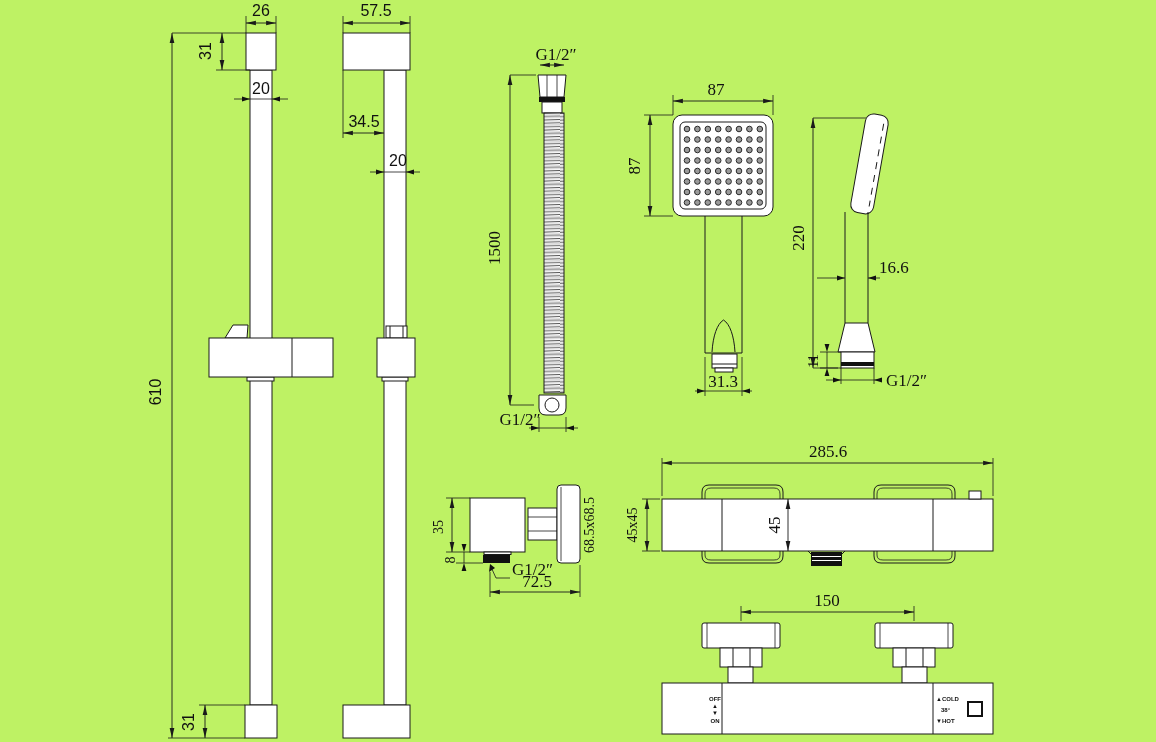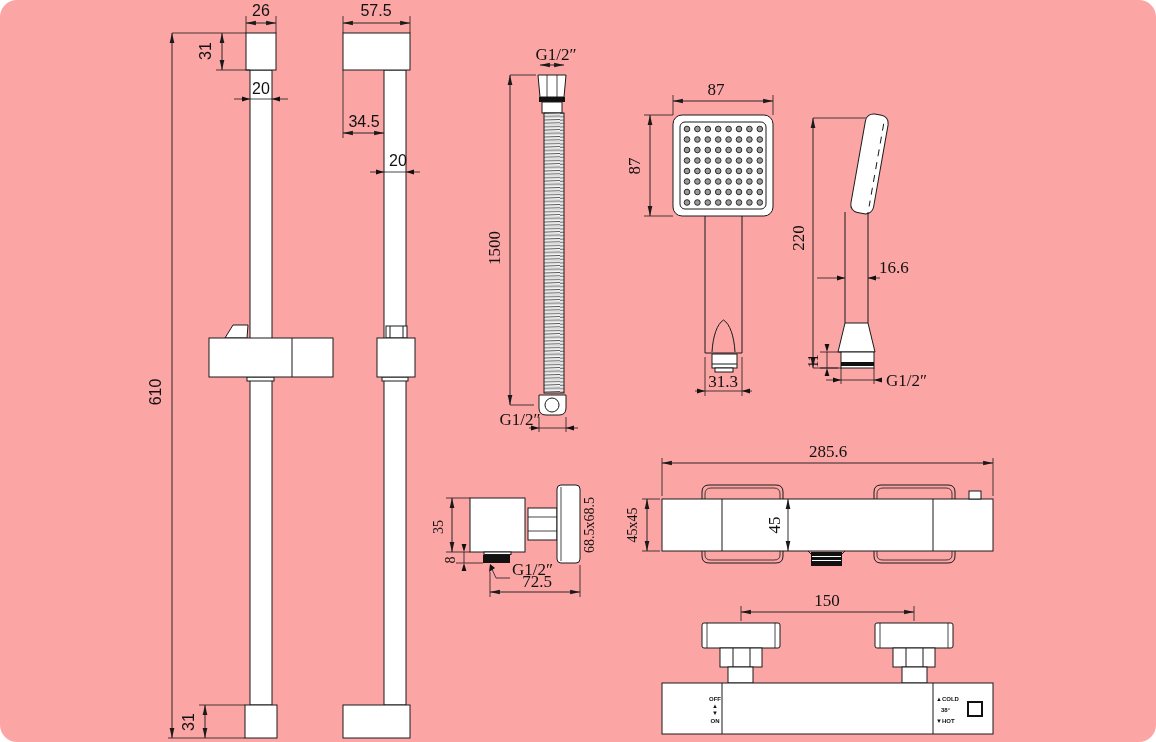--- a/index.html
+++ b/index.html
@@ -1,16 +1,16 @@
 <!DOCTYPE html>
 <html><head>
 <meta charset="utf-8">
 <style>
   html,body{margin:0;padding:0;background:#ffffff;}
-  .stage{width:1156px;height:742px;position:relative;background:#fca5a5;border-radius:17px;}
+  .stage{width:1156px;height:742px;position:relative;background:#bef264;}
   svg{display:block;}
   .ln{stroke:#1a1a1a;stroke-width:1;fill:none;}
   .lnw{stroke:#1a1a1a;stroke-width:1;fill:#ffffff;}
   .thin{stroke:#1a1a1a;stroke-width:0.8;fill:none;}
   .blk{fill:#111111;stroke:none;}
   .dim{stroke:#1a1a1a;stroke-width:0.9;fill:none;marker-start:url(#aS);marker-end:url(#aE);}
   .ext{stroke:#1a1a1a;stroke-width:0.8;fill:none;}
   text{fill:#111111;}
   .ds{font-family:"Liberation Serif",serif;font-size:17px;}
   .ds-s{font-family:"Liberation Serif",serif;font-size:14px;}

